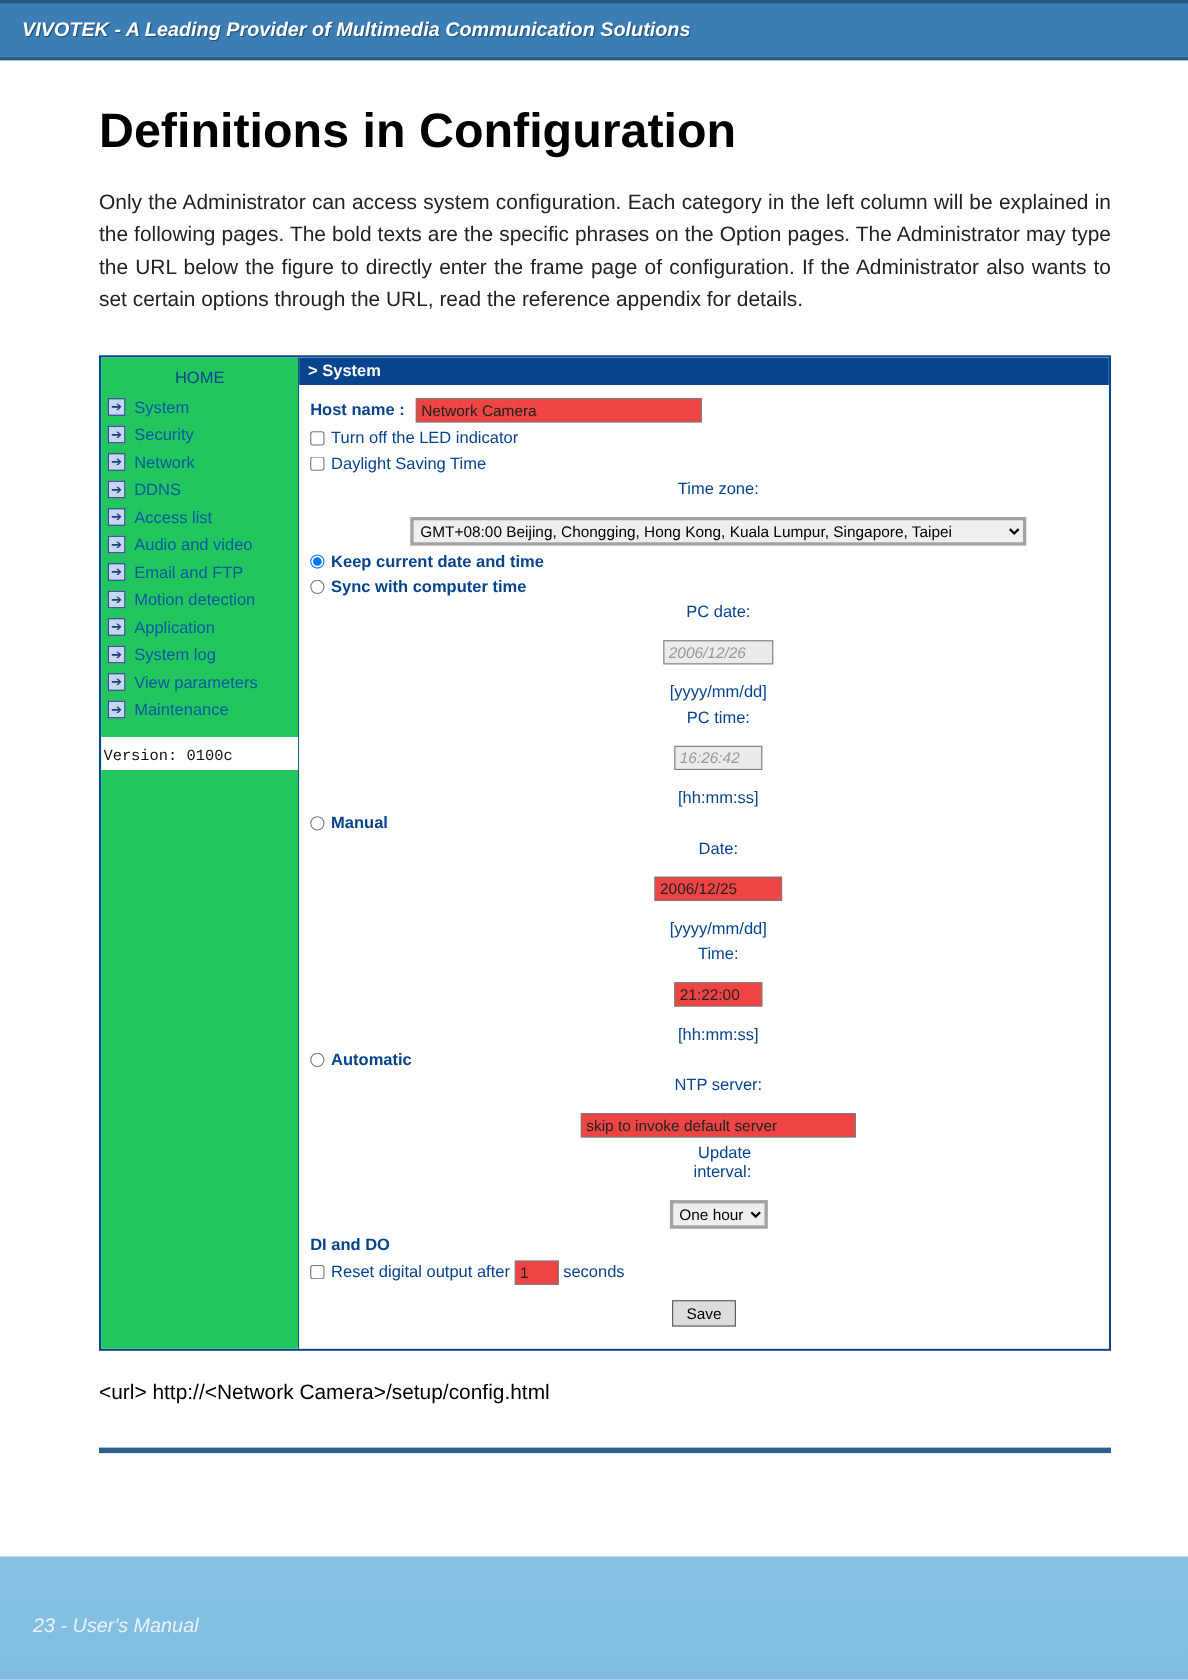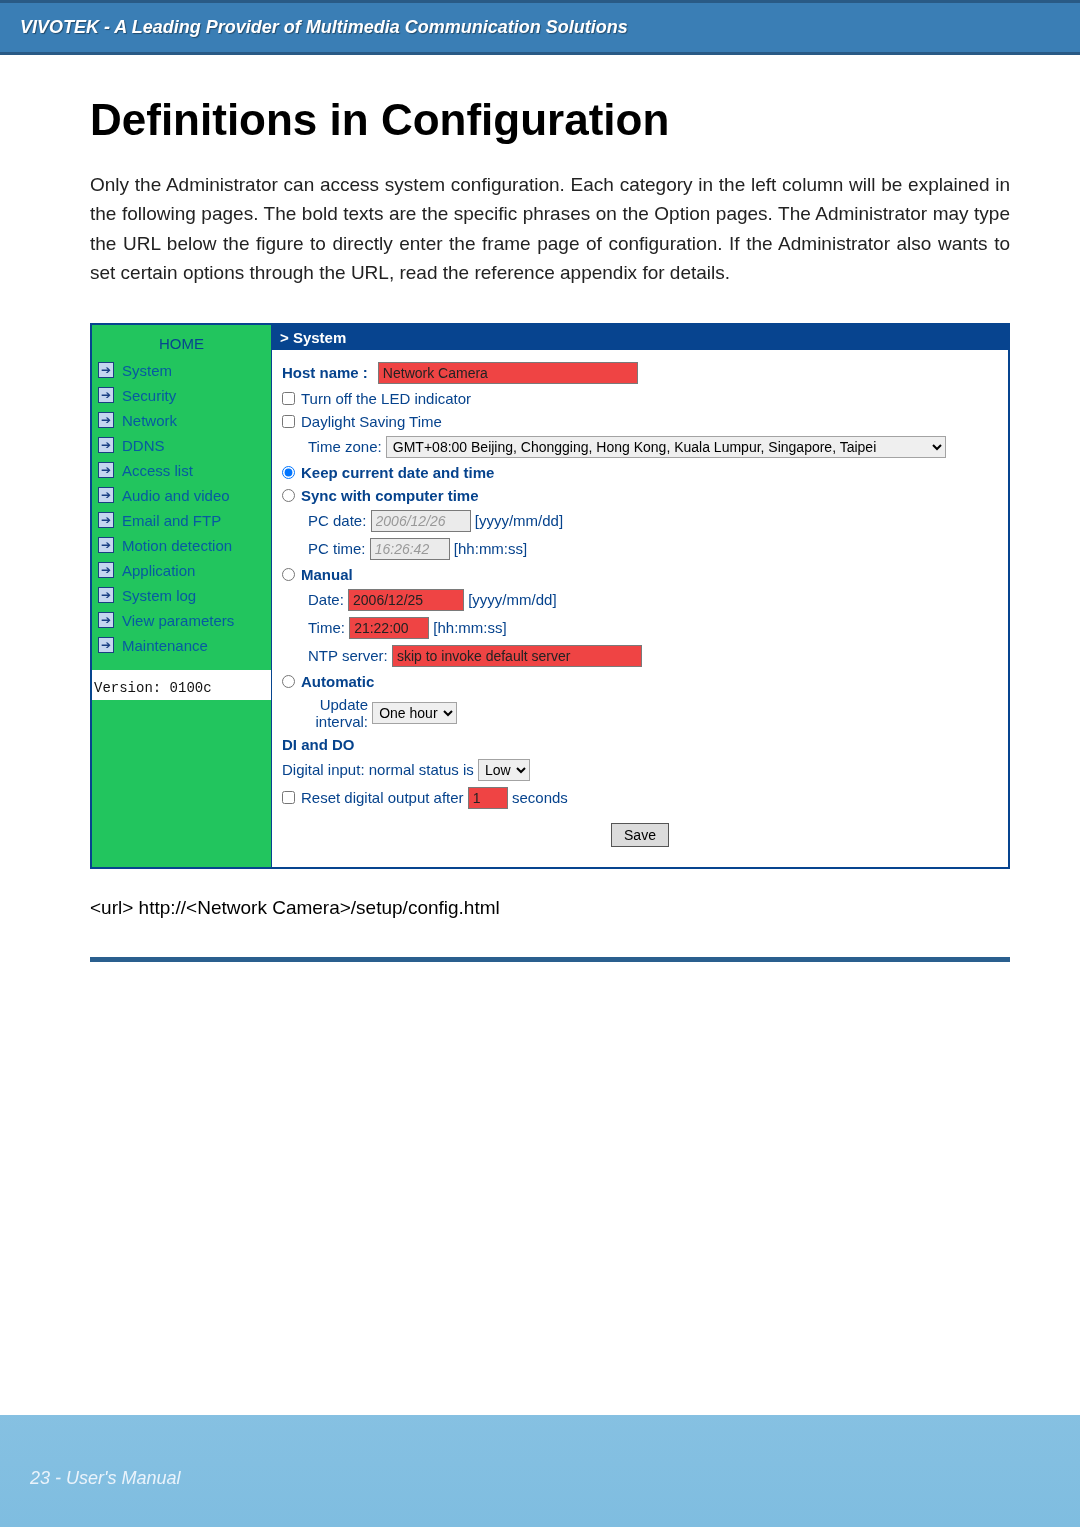--- a/index.html
+++ b/index.html
@@ -128,23 +128,23 @@
   .txt-input {
     border: 1px solid #7a7a7a;
     background: #ef4444;
     font-size: 14px;
     padding: 2px 4px;
     color: #222;
   }
   .ro { background:#ebebeb; color:#999;font-style:italic; }
   .cb { margin-right: 6px; }
   .radio { margin-right: 6px; }
-  .sub { margin-left: 26px; }
+  .sub { margin-left: 26px; flex-direction: column; }
   .select-box {
-    border: 1px solid #a3a3a3;
+    border: 3px solid #a3a3a3;
     background: #efefef;
     font-size: 14px;
     padding: 1px 2px;
   }
   .save-btn {
     border: 1px solid #555;
     background: #dcdcdc;
     padding: 3px 12px;
     font-size: 14px;
     color: #000;
@@ -299,45 +299,39 @@
             <span>Date:</span>&nbsp;
             <input class="txt-input" style="width: 116px;" value="2006/12/25">
             &nbsp;<span>[yyyy/mm/dd]</span>
           </div>
           <div class="row sub">
             <span>Time:</span>&nbsp;
             <input class="txt-input" style="width: 80px;" value="21:22:00">
             &nbsp;<span>[hh:mm:ss]</span>
           </div>
 
+          <div class="row">
+            <input type="radio" class="radio" style="">
+            <span class="bold">Automatic</span>
+          </div>
           <div class="row sub">
             <span>NTP server:</span>&nbsp;
             <input class="txt-input" style="width: 250px;" value="skip to invoke default server">
-          </div>
-          <div class="row">
-            <input type="radio" class="radio" style="">
-            <span class="bold">Automatic</span>
           </div>
           <div class="row sub">
             <span style="text-align:right;display:inline-block;width:60px;">Update interval:</span>&nbsp;
             <select class="select-box">
               <option>One hour</option>
             </select>
           </div>
 
           <div class="row">
             <span class="bold">DI and DO</span>
           </div>
           <div class="row">
-            <span>Digital input: normal status is</span>&nbsp;
-            <select class="select-box">
-              <option>Low</option>
-            </select>
-          </div>
-          <div class="row">
             <input type="checkbox" class="cb" style="">
             <span>Reset digital output after</span>&nbsp;
             <input class="txt-input" style="width: 40px;" value="1">
             &nbsp;<span>seconds</span>
           </div>
 
           <div class="row" style="justify-content:center;margin-top:14px">
             <button class="save-btn">Save</button>
           </div>
 

